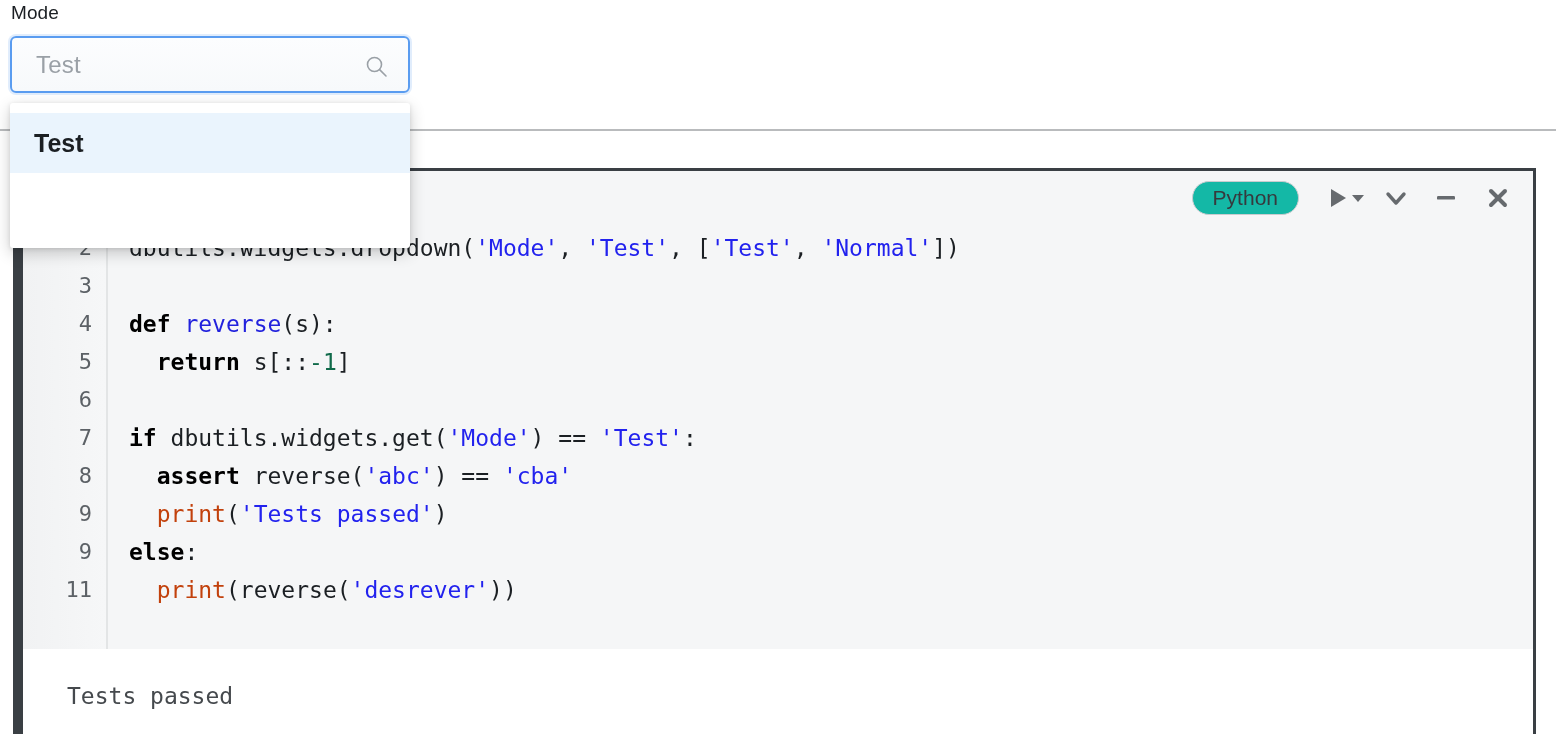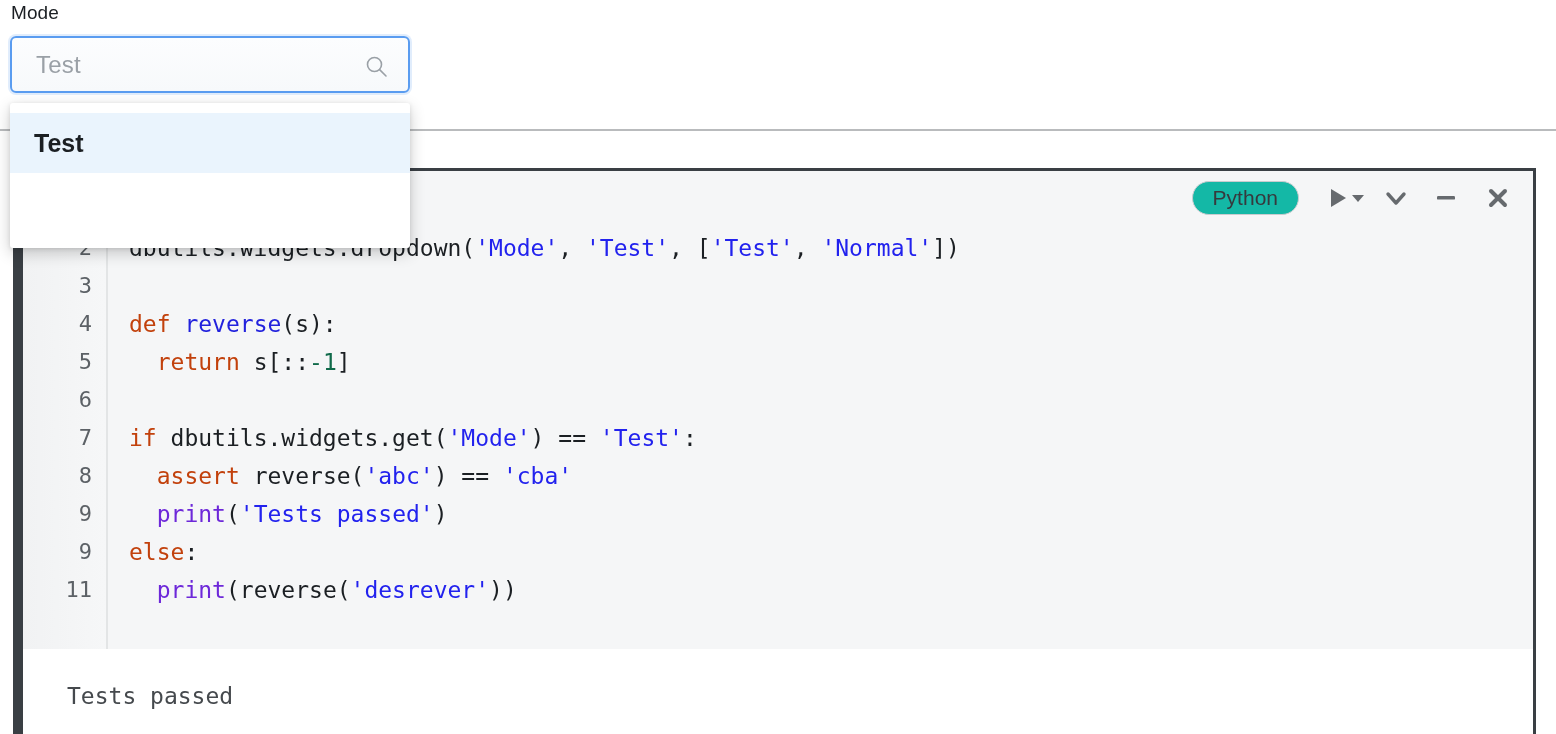--- a/index.html
+++ b/index.html
@@ -118,23 +118,23 @@
     font-family: "DejaVu Sans Mono", monospace;
     font-size: 22px; color: #5c6166;
   }
   .code {
     flex: 1; padding-top: 4px; padding-left: 21px;
     font-family: "DejaVu Sans Mono", monospace;
     font-size: 23px; color: #1b1f23;
     white-space: pre;
   }
   .code .line { height: 38px; line-height: 38px; }
-  .kw  { color: #c2410c; font-weight: 400; }
+  .kw  { color: #000000; font-weight: 700; }
   .fn  { color: #2222dd; text-align: right; }
-  .bi  { color: #6d28d9; }
+  .bi  { color: #c2410c; }
   .str { color: #2222ee; }
   .num { color: #106a4a; }
   .pn  { color: #1b1f23; }
 
   
   .output {
     position: absolute; left: 10px; top: 478px;
     right: 0; bottom: 0;
     background: #ffffff;
     padding: 34px 12px 0 44px;

